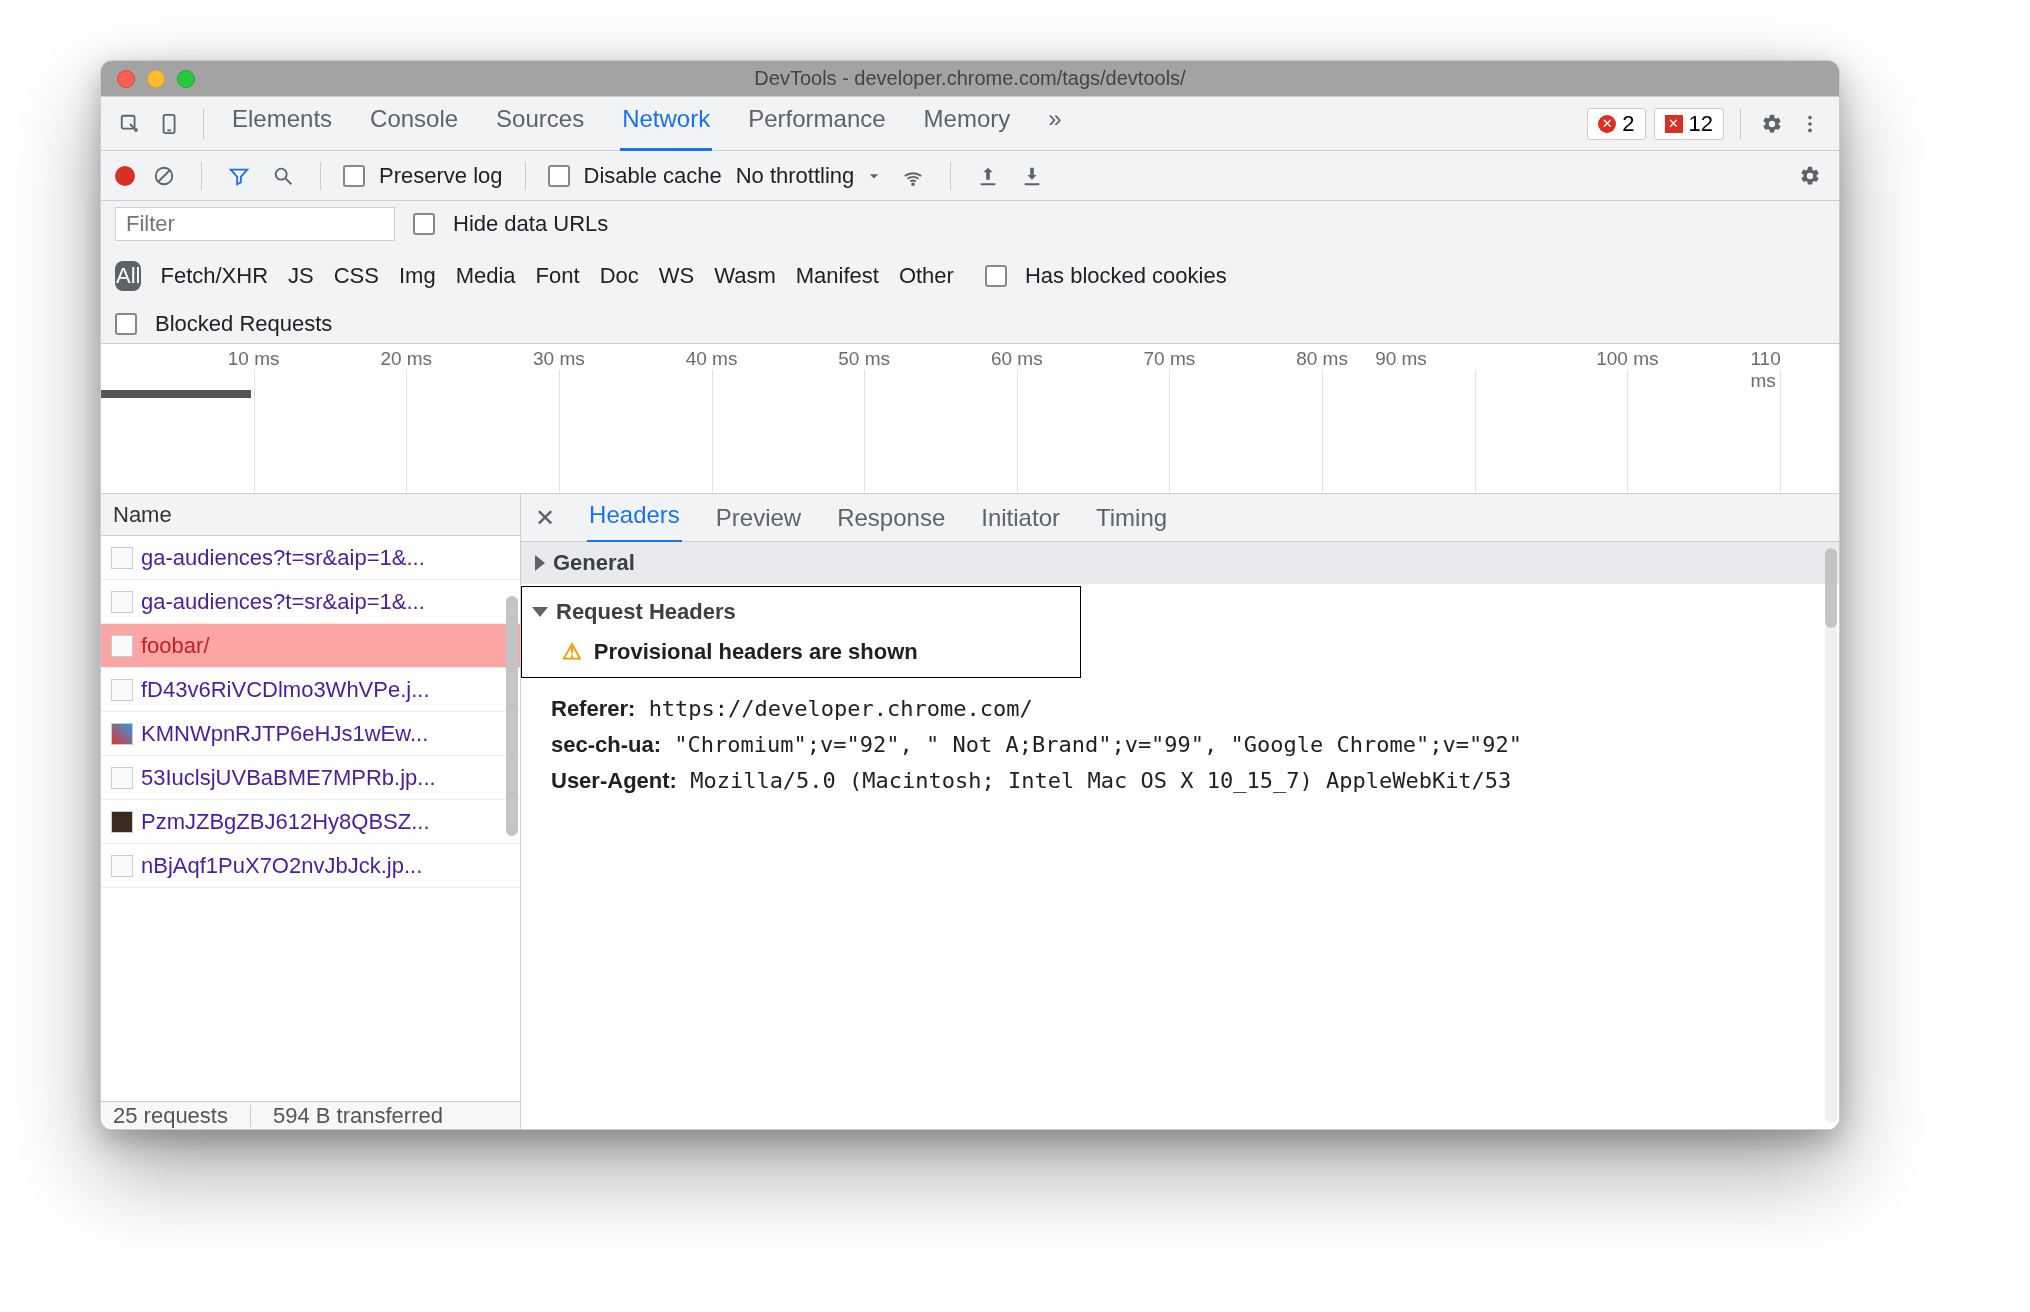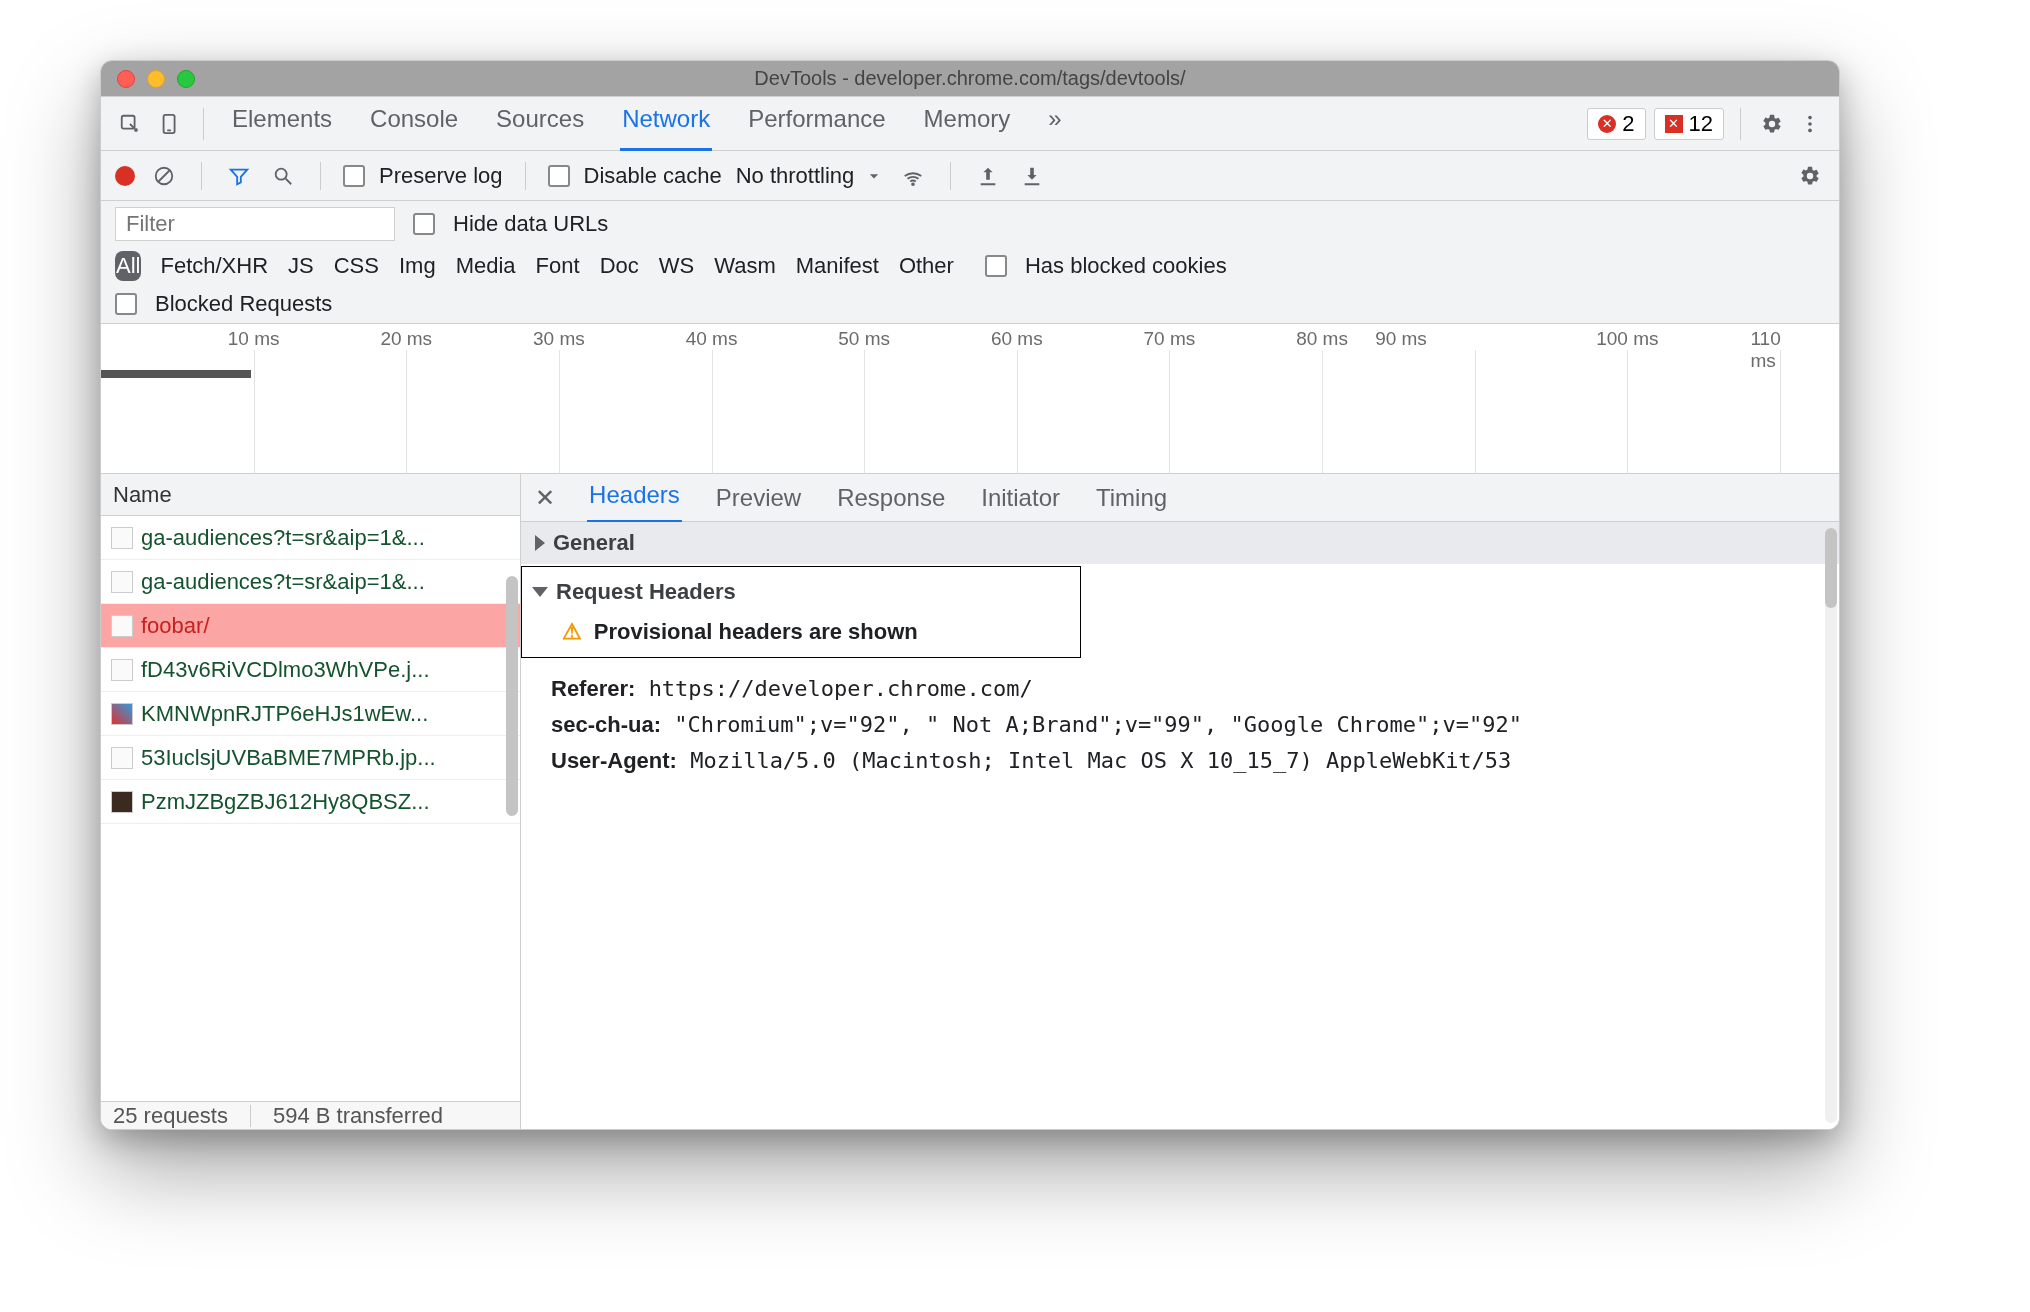--- a/index.html
+++ b/index.html
@@ -58,39 +58,39 @@
     display:flex; align-items:center; padding:0 14px; gap:14px; font-size:22px; color:#202124;
   }
   .record-dot { width:20px; height:20px; border-radius:50%; background:#d93025; }
   .nettoolbar .vsep{height:28px;}
   .checkbox { width:22px; height:22px; border:2px solid #888; border-radius:3px; background:#fff; flex:none;}
   .throttle { display:flex; align-items:center; gap:10px; }
 
   
   .filterrow {
     padding: 6px 14px; background:#f1f3f4; border-bottom:1px solid #cfcfcf;
-    display:flex; flex-direction:column; gap:10px;
+    display:flex; flex-direction:column; gap:20px;
   }
   .filterrow .r1, .filterrow .r2, .filterrow .r3 { display:flex; align-items:center; gap:18px; font-size:22px; color:#202124;}
   .filter-input { width:280px; height:34px; border:1px solid #d0d0d0; background:#fff; padding:0 10px; font-size:22px; color:#888;}
   .pill { padding:2px 1px; border-radius:8px; cursor:pointer;}
   .pill.active { background:#5f6368; color:#fff; }
 
   
   .timeline { height:150px; background:#fff; border-bottom:1px solid #cfcfcf; position:relative; overflow:hidden;}
   .tick { position:absolute; top:4px; font-size:19px; color:#6b6b6b; transform:translateX(-50%);}
   .gridline { position:absolute; top:26px; bottom:0; width:1px; background:#e3e3e3;}
   .overview-bar { position:absolute; left:0; top:46px; height:8px; background:#555; width:150px;}
 
   
   .split { flex:1; display:flex; min-height:0;}
   .requests { width:420px; background:#fff; border-right:1px solid #cfcfcf; display:flex; flex-direction:column;}
   .requests .colhdr { height:42px; border-bottom:1px solid #cfcfcf; background:#f1f3f4; display:flex; align-items:center; padding:0 12px; font-size:22px; color:#333;}
   .reqlist { flex:1; overflow-y:auto; position:relative;}
-  .reqrow { height:44px; display:flex; align-items:center; gap:8px; padding:0 10px; font-size:22px; color:#14532d; border-bottom:1px solid #eee; white-space:nowrap; overflow:hidden; text-overflow:ellipsis;}
+  .reqrow { height:44px; display:flex; align-items:center; gap:8px; padding:0 10px; font-size:22px; color:#4c1d95; border-bottom:1px solid #eee; white-space:nowrap; overflow:hidden; text-overflow:ellipsis;}
   .reqrow.selected { background:#fca5a5; color:#c5221f;}
   .favicon { width:22px; height:22px; border:1px solid #ccc; background:#fafafa; flex:none;}
   .favicon.img { background: linear-gradient(45deg,#d33,#39d);}
   .favicon.img2 { background:#3b2a20;}
   .reqname { overflow:hidden; text-overflow:ellipsis;}
   .statusbar { height:28px; border-top:1px solid #cfcfcf; background:#f7f7f7; display:flex; align-items:center; padding:0 12px; gap:14px; font-size:22px; color:#555;}
   .scrollthumb { position:absolute; right:2px; top:60px; width:12px; height:240px; background:#c4c4c4; border-radius:6px;}
 
   
   .detail { flex:1; display:flex; flex-direction:column; background:#fff;}
@@ -312,20 +312,24 @@
             <span class="reqname">KMNWpnRJTP6eHJs1wEw...</span>
           </div>
         <div class="reqrow">
             <div class="favicon"></div>
             <span class="reqname">53IuclsjUVBaBME7MPRb.jp...</span>
           </div>
         <div class="reqrow">
             <div class="favicon img2"></div>
             <span class="reqname">PzmJZBgZBJ612Hy8QBSZ...</span>
           </div>
+        <div class="reqrow">
+            <div class="favicon"></div>
+            <span class="reqname">nBjAqf1PuX7O2nvJbJck.jp...</span>
+          </div>
         <div class="scrollthumb"></div>
       </div>
       <div class="statusbar">
         <span>25 requests</span>
         <div class="vsep" style="height:22px"></div>
         <span>594 B transferred</span>
       </div>
     </div>
 
     <div class="detail">

